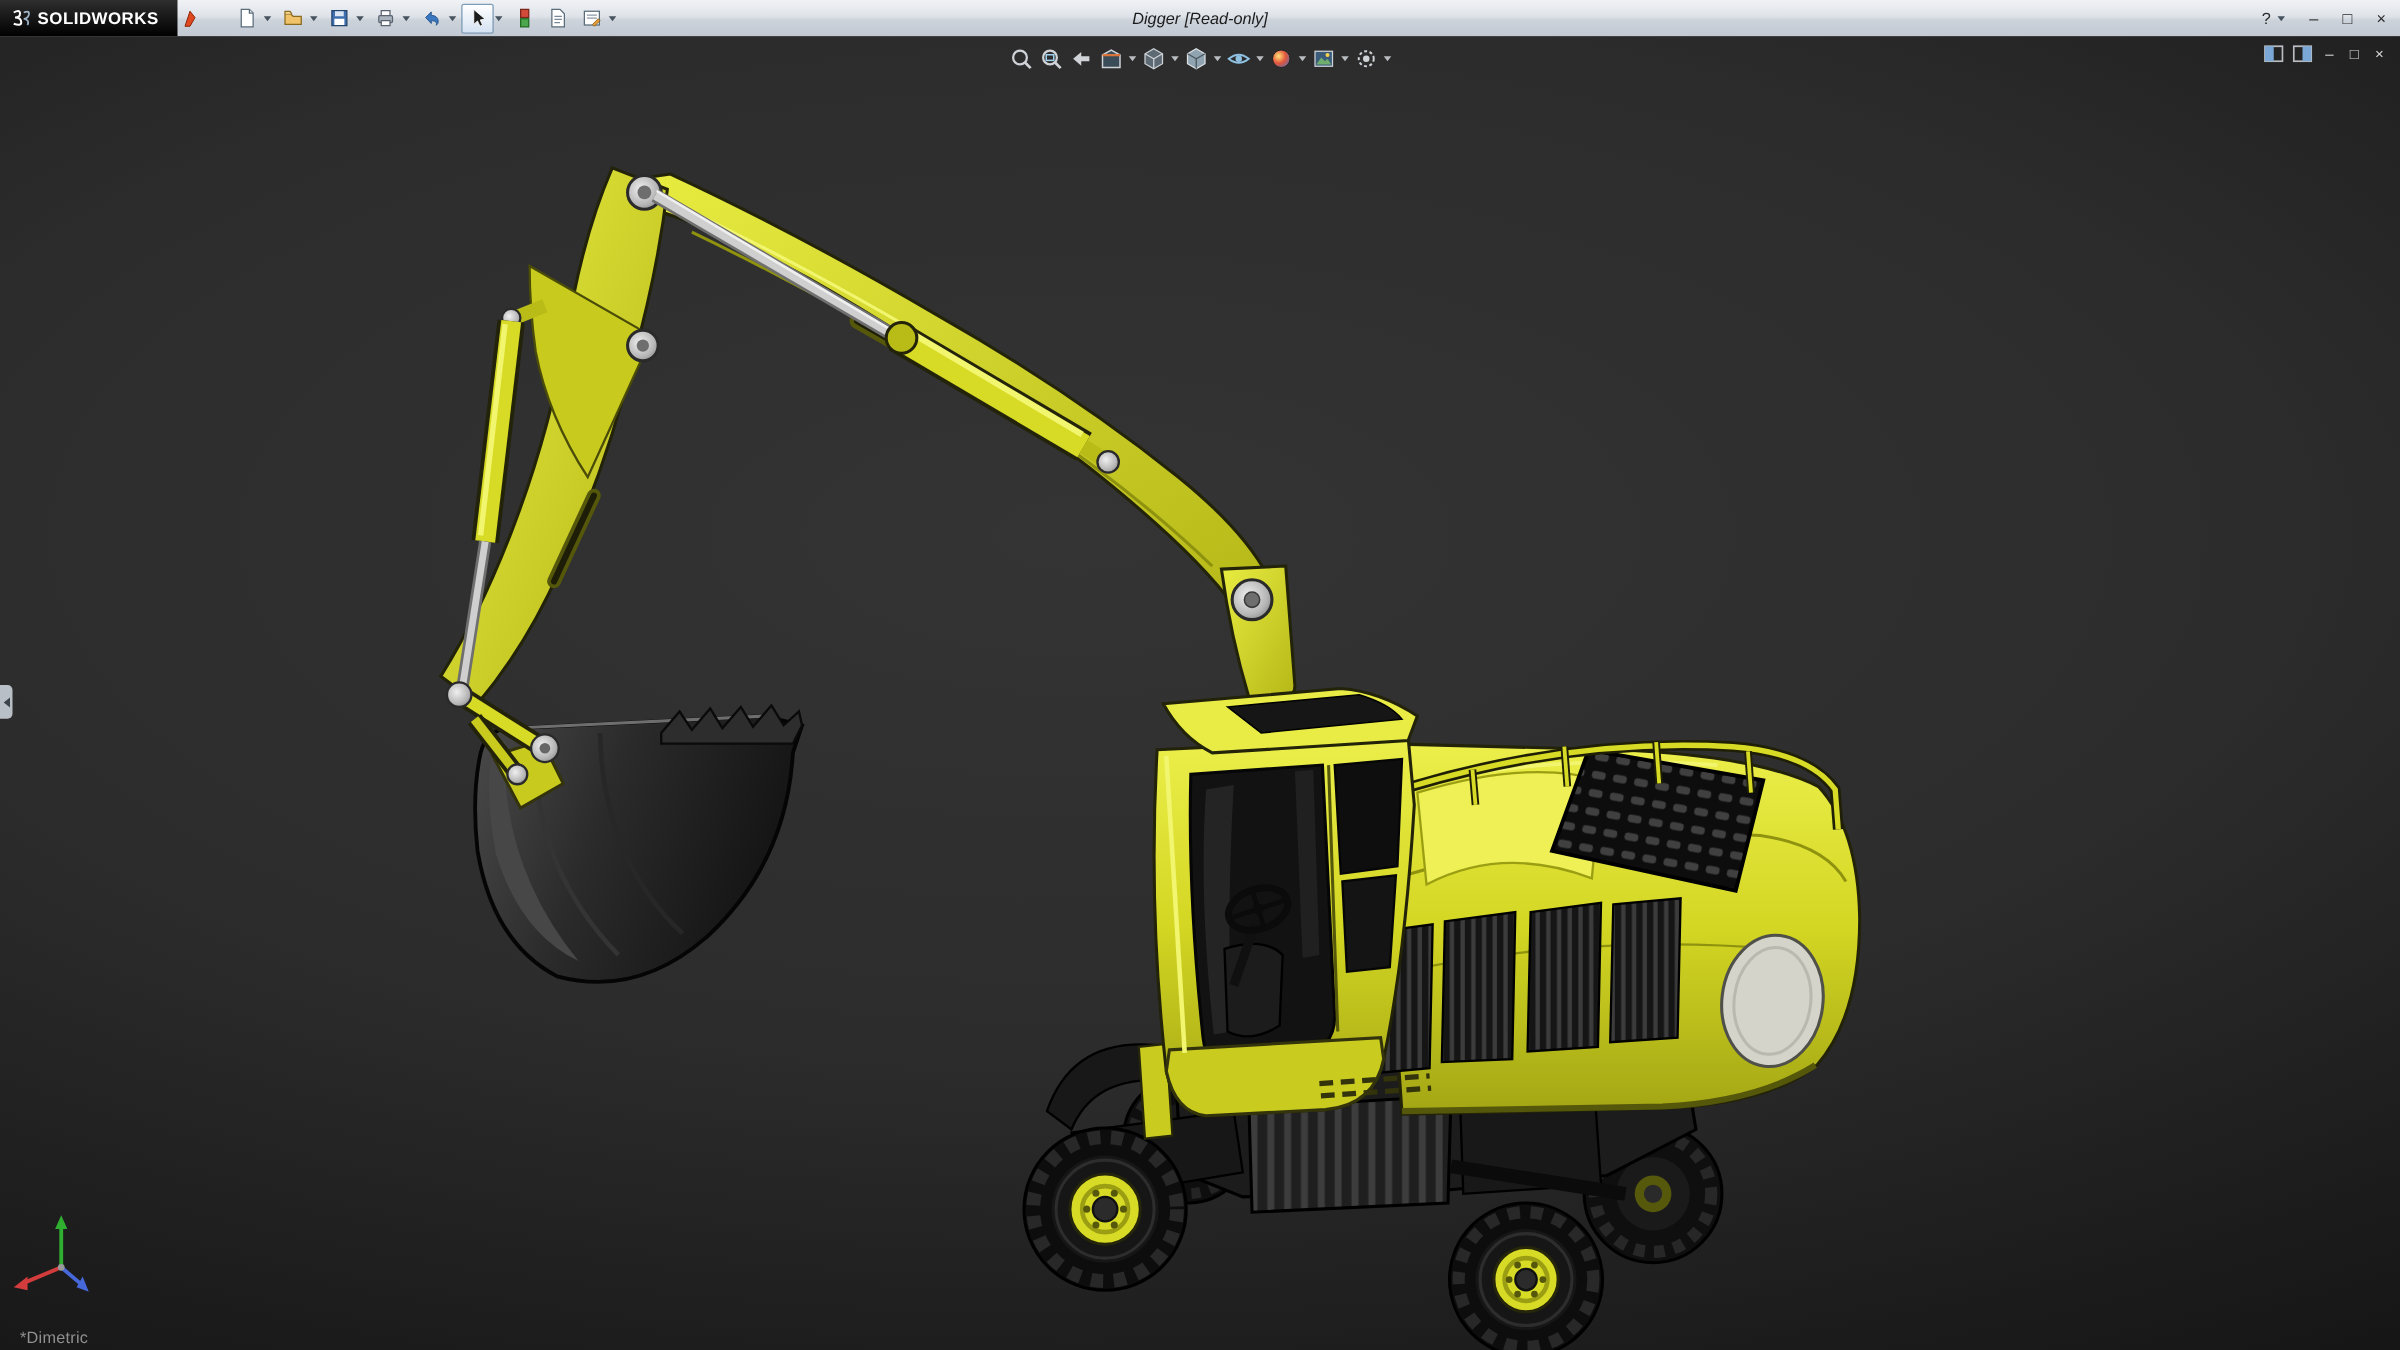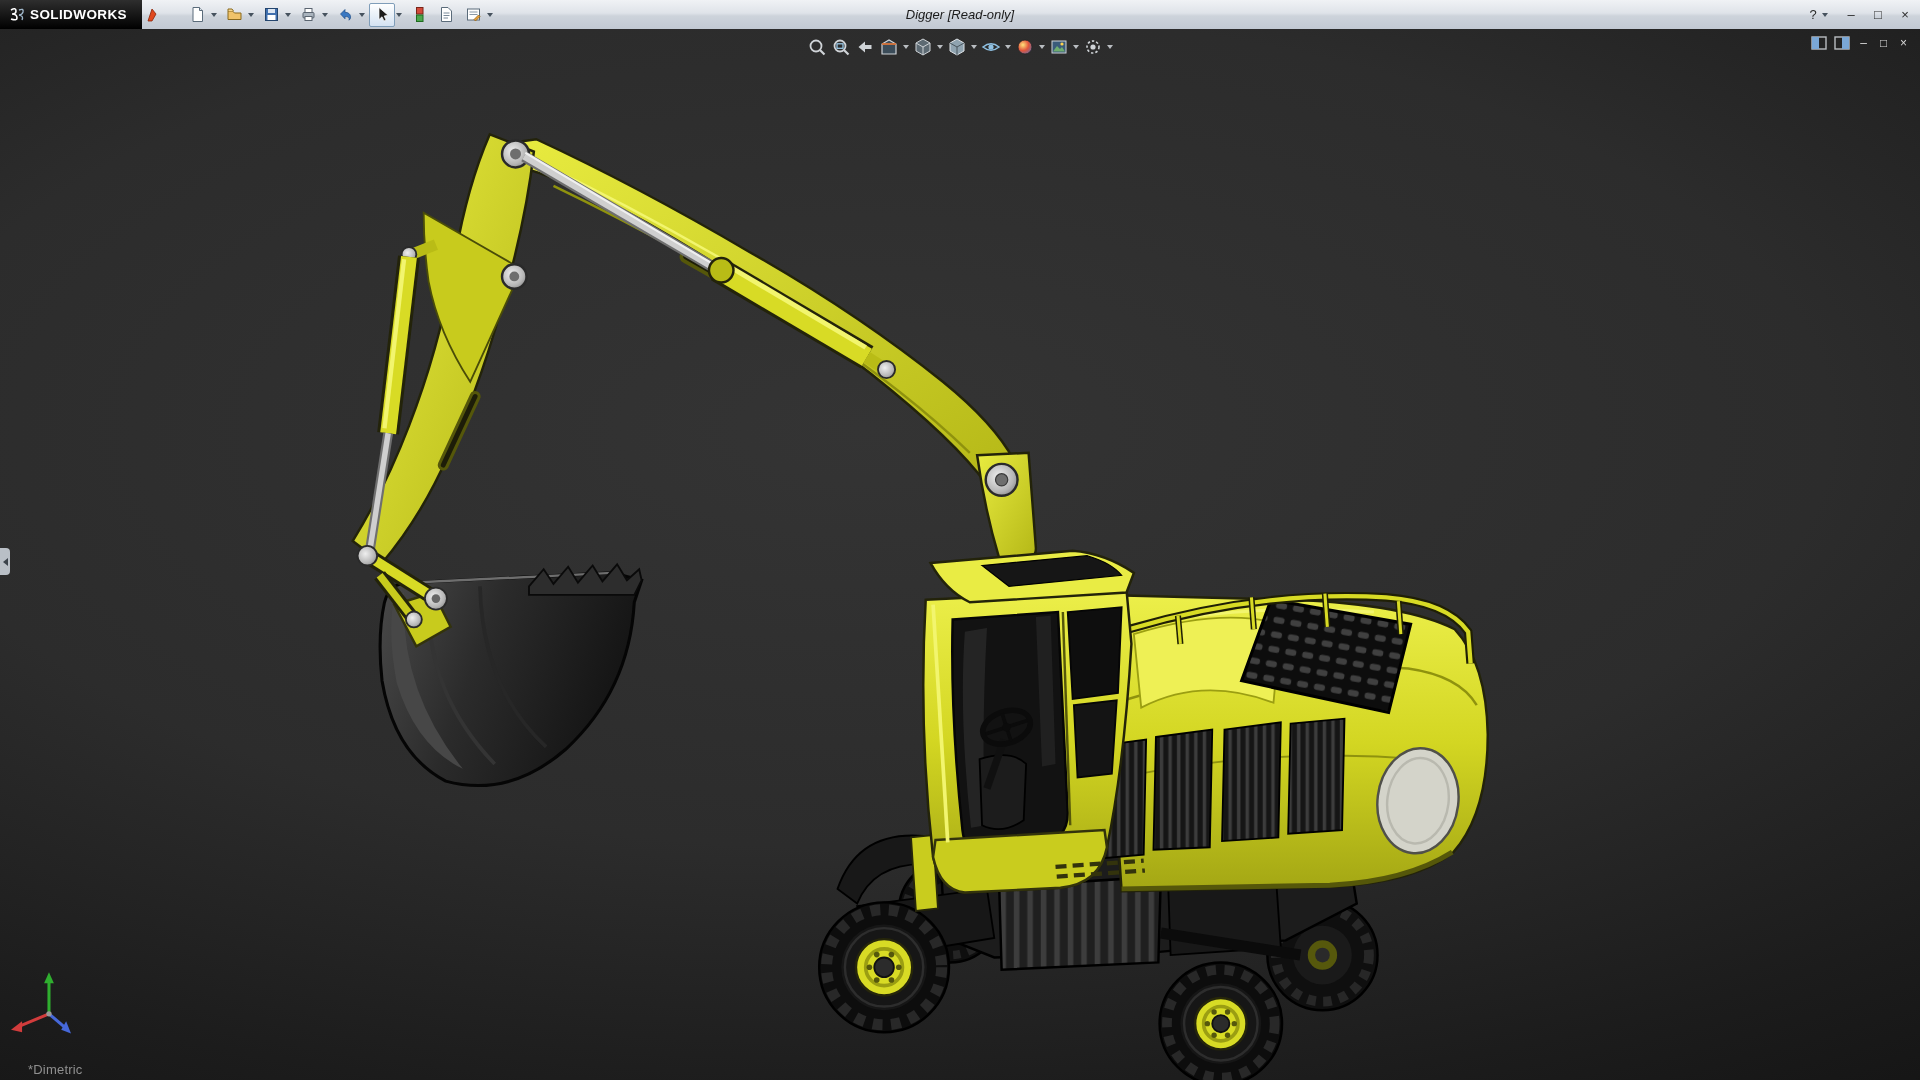--- a/index.html
+++ b/index.html
@@ -21,21 +21,21 @@
   
   .viewport{position:absolute;top:29px;left:0;width:1920px;height:1051px;background:radial-gradient(120% 95% at 45% 38%, #343434 0%, #2c2c2c 42%, #1c1c1c 68%, #0b0b0b 100%);}
   .scene{position:absolute;inset:0;width:100%;height:100%;display:block;}
   .hud{position:absolute;left:806px;top:6px;display:flex;align-items:center;gap:2px;}
   .hud-btn{height:24px;display:flex;align-items:center;justify-content:center;padding:0 1px;border-radius:2px;}
   .hud .caret{border-top-color:#b9bdc1;margin:0 1px;}
   .docctl{position:absolute;right:10px;top:5px;display:flex;align-items:center;gap:7px;}
   .dbtn{color:#d8d8d8;font-size:12px;line-height:18px;min-width:13px;text-align:center;}
   .flytab{position:absolute;left:0;top:519px;width:10px;height:27px;background:#b9bfc6;border-radius:0 4px 4px 0;display:flex;align-items:center;justify-content:center;}
   .flytab .tri{width:0;height:0;border-top:4px solid transparent;border-bottom:4px solid transparent;border-right:5px solid #3c434b;}
-  .orient-label{position:absolute;left:28px;bottom:3px;font-size:13px;color:#8f8f8f;letter-spacing:.2px;}
+  .orient-label{position:absolute;left:16px;bottom:3px;font-size:13px;color:#8f8f8f;letter-spacing:.2px;}
 </style>
 </head>
 <body>
 
 <div class="app">
 
   <div class="titlebar">
     <div class="logo">
       <svg width="18" height="15" viewBox="0 0 18 15">
         <path d="M3 3 Q8 0 8 4 Q8 7 4 7 Q9 7 9 11 Q9 14 3 12" stroke="#ffffff" stroke-width="1.6" fill="none"></path>

